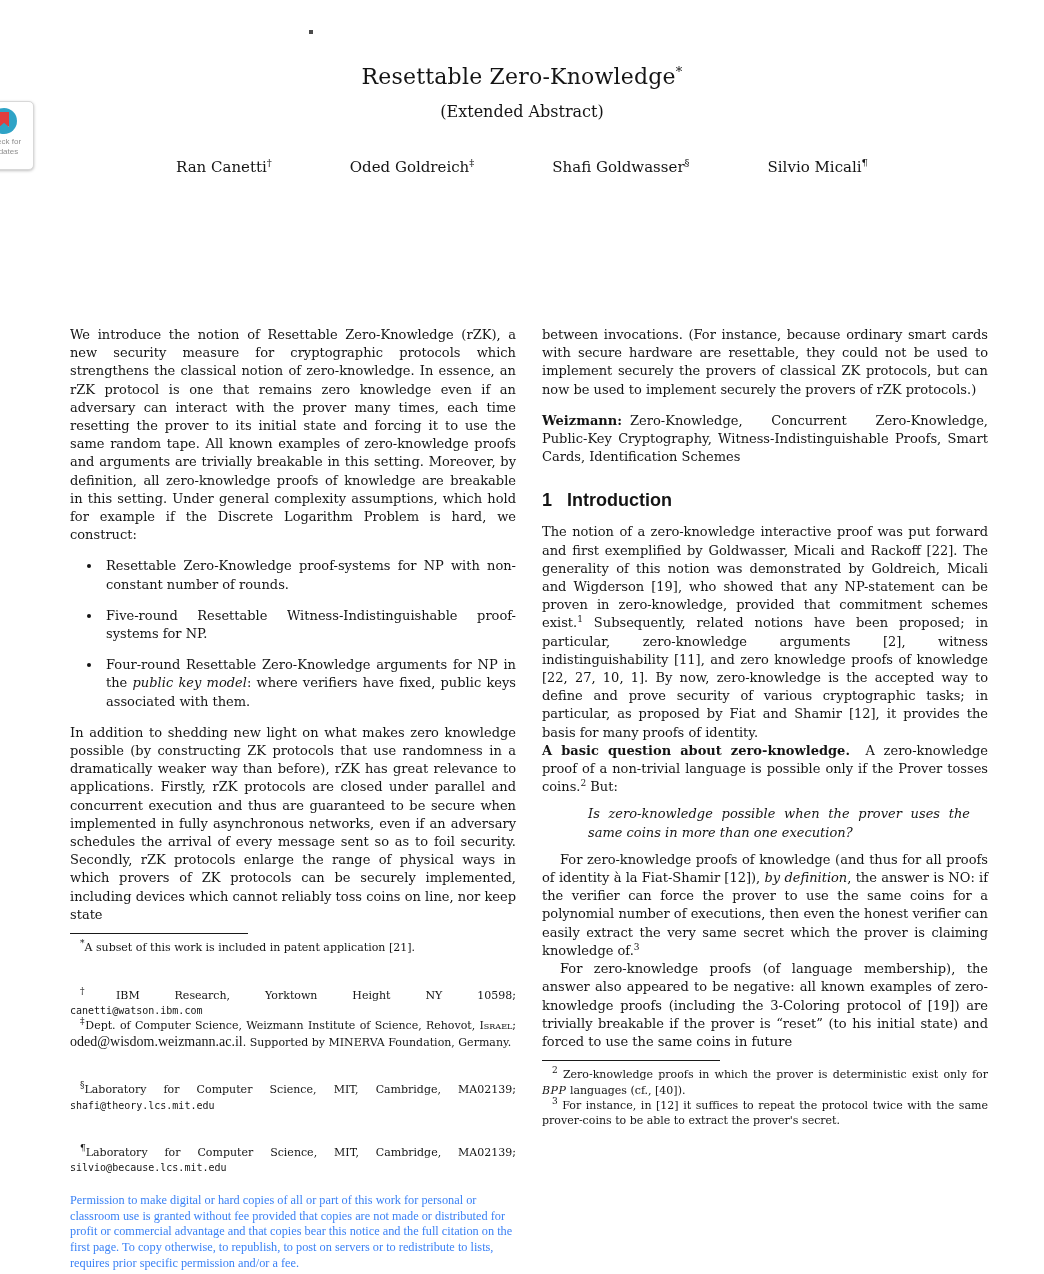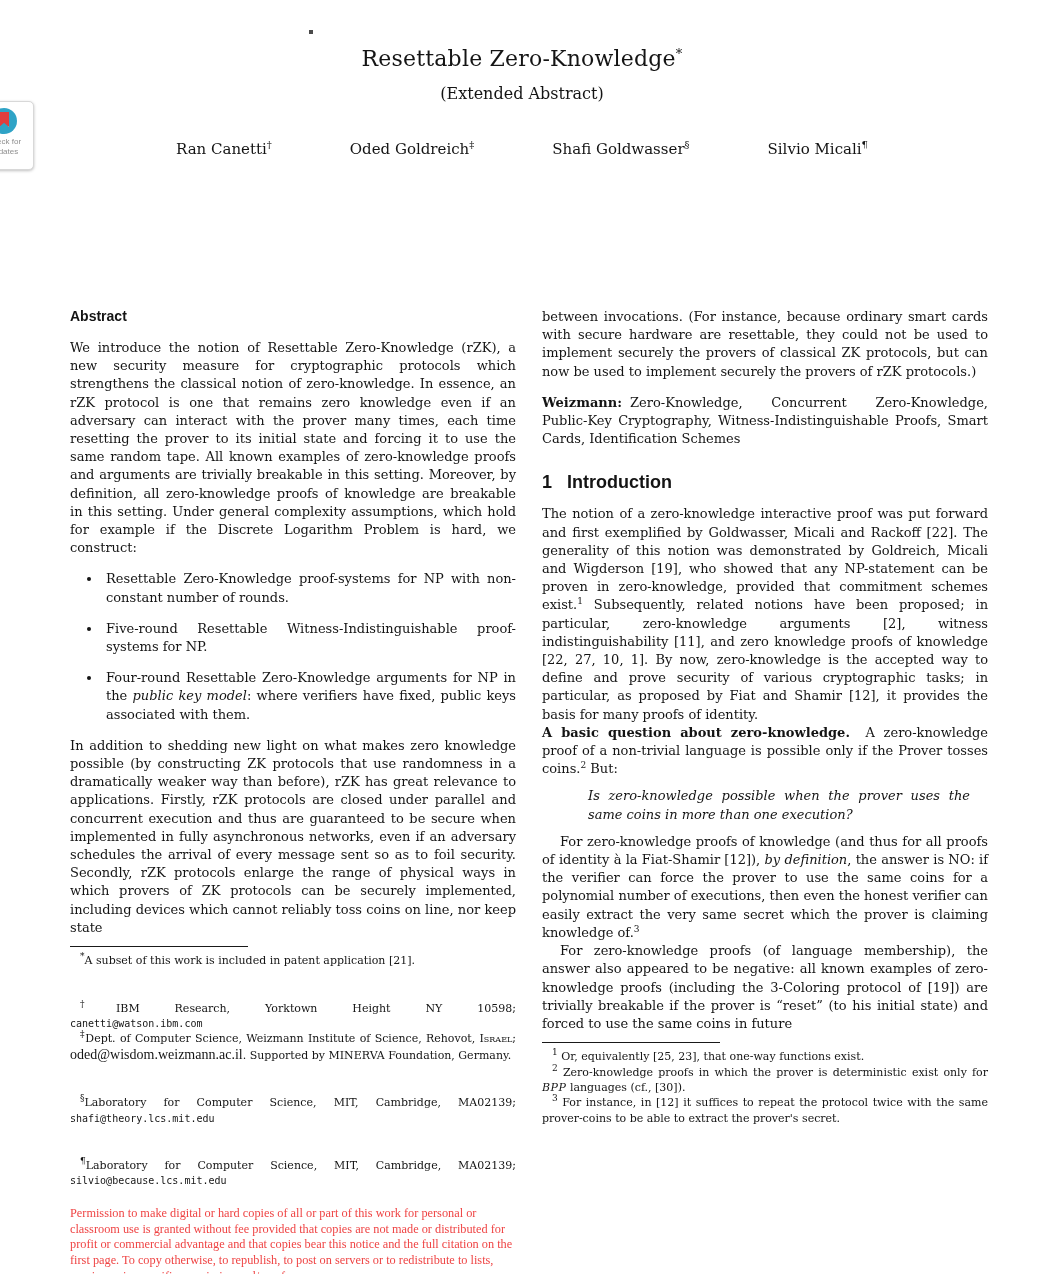--- a/index.html
+++ b/index.html
@@ -5,21 +5,21 @@
   html,body{margin:0;padding:0;background:#ffffff;}
   .page{
     position:relative;
     width:1044px;height:1274px;
     background:#ffffff;
     overflow:hidden;
     color:#141414;
     font-family:"DejaVu Serif", serif;
   }
   
-  .header{padding-top:46px;text-align:center;}
+  .header{padding-top:64px;text-align:center;}
   .title{font-size:22px;font-weight:normal;letter-spacing:.2px;}
   .title sup{font-size:13px;}
   .subtitle{font-size:16px;margin-top:13px;}
   .authors{display:flex;justify-content:space-between;width:692px;margin:37px auto 0;font-size:15px;}
   .author{white-space:nowrap;}
   .author sup{font-size:10px;}
   .artifact-dot{position:absolute;left:309px;top:30px;width:4px;height:4px;background:#4a4a4a;}
   
   .crossmark{position:absolute;left:-26px;top:101px;width:58px;height:67px;background:#fff;
     border:1px solid #d8d8d8;border-radius:5px;box-shadow:0 1px 3px rgba(0,0,0,.25);text-align:center;}
@@ -50,21 +50,21 @@
   .kw-label{font-weight:bold;margin-right:8px;}
   
   .fnrule{border:none;border-top:1.4px solid #191919;width:178px;margin:9px 0 6px 0;}
   .footnotes{font-size:11px;line-height:15.4px;}
   .fn{margin:0;text-indent:10px;text-align:justify;}
   .fn-just{display:block;text-align:justify;text-align-last:justify;margin-top:32px;}
   .fn-email{display:block;text-indent:0;font-family:"DejaVu Sans Mono",monospace;font-size:10px;}
   .footnotes-r{font-size:11px;line-height:15.4px;}
   
   .permission{margin-top:17px;font-family:"Liberation Serif",serif;font-size:12.3px;
-    line-height:15.8px;text-align:left;color:#ef4444;}
+    line-height:15.8px;text-align:left;color:#3b82f6;}
   .conf-line{font-family:"Liberation Serif",serif;font-size:19px;margin-top:3px;}
   .copy-line{font-family:Liberation Sans, sans-serif;font-size:12.6px;margin-top:2px;}
 </style>
 </head>
 <body>
 
 <div class="page">
 
   <div class="artifact-dot"></div>
 
@@ -83,21 +83,20 @@
       <span class="author"><span>Ran Canetti</span><sup>†</sup></span>
       <span class="author"><span>Oded Goldreich</span><sup>‡</sup></span>
       <span class="author"><span>Shafi Goldwasser</span><sup>§</sup></span>
       <span class="author"><span>Silvio Micali</span><sup>¶</sup></span>
     </div>
   </div>
 
   <div class="columns">
 
     <div class="col">
-      <div class="col-heading">Abstract</div>
       <p class="para">We introduce the notion of Resettable Zero-Knowledge (rZK), a new security measure for cryptographic protocols which strengthens the classical notion of zero-knowledge.  In essence, an rZK protocol is one that remains zero knowledge even if an adversary can interact with the prover many times, each time resetting the prover to its initial state and forcing it to use the same random tape.  All known examples of zero-knowledge proofs and arguments are trivially breakable in this setting.  Moreover, by definition, all zero-knowledge proofs of knowledge are breakable in this setting.  Under general complexity assumptions, which hold for example if the Discrete Logarithm Problem is hard, we construct:</p>
       <ul class="contribs">
         <li><span>Resettable Zero-Knowledge proof-systems for NP with non-constant number of rounds.</span></li>
         <li><span>Five-round Resettable Witness-Indistinguishable proof-systems for NP.</span></li>
         <li><span>Four-round Resettable Zero-Knowledge arguments for NP in the </span><span class="seg-i">public key model</span><span>: where verifiers have fixed, public keys associated with them.</span></li>
       </ul>
       <p class="para tight">In addition to shedding new light on what makes zero knowledge possible (by constructing ZK protocols that use randomness in a dramatically weaker way than before), rZK has great relevance to applications.  Firstly, rZK protocols are closed under parallel and concurrent execution and thus are guaranteed to be secure when implemented in fully asynchronous networks, even if an adversary schedules the arrival of every message sent so as to foil security.  Secondly, rZK protocols enlarge the range of physical ways in which provers of ZK protocols can be securely implemented, including devices which cannot reliably toss coins on line, nor keep state</p>
 
       <hr class="fnrule">
       <div class="footnotes">
@@ -129,20 +128,19 @@
       <div class="sec-heading"><span class="sec-num">1</span><span>Introduction</span></div>
 
       <p class="para tight"><span>The notion of a zero-knowledge interactive proof was put forward and first exemplified by Goldwasser, Micali and Rackoff [22].  The generality of this notion was demonstrated by Goldreich, Micali and Wigderson [19], who showed that any NP-statement can be proven in zero-knowledge, provided that commitment schemes exist.</span><sup>1</sup><span>  Subsequently, related notions have been proposed; in particular, zero-knowledge arguments [2], witness indistinguishability [11], and zero knowledge proofs of knowledge [22, 27, 10, 1].  By now, zero-knowledge is the accepted way to define and prove security of various cryptographic tasks; in particular, as proposed by Fiat and Shamir [12], it provides the basis for many proofs of identity.</span></p>
       <p class="para tight"><span class="seg-b">A basic question about zero-knowledge.</span><span> A zero-knowledge proof of a non-trivial language is possible only if the Prover tosses coins.</span><sup>2</sup><span> But:</span></p>
       <div class="quote">Is zero-knowledge possible when the prover uses the same coins in more than one execution?</div>
       <p class="para tight indent"><span>For zero-knowledge proofs of knowledge (and thus for all proofs of identity à la Fiat-Shamir [12]), </span><span class="seg-i">by definition</span><span>, the answer is NO: if the verifier can force the prover to use the same coins for a polynomial number of executions, then even the honest verifier can easily extract the very same secret which the prover is claiming knowledge of.</span><sup>3</sup></p>
       <p class="para tight indent">For zero-knowledge proofs (of language membership), the answer also appeared to be negative:  all known examples of zero-knowledge proofs (including the 3-Coloring protocol of [19]) are trivially breakable if the prover is “reset” (to his initial state) and forced to use the same coins in future</p>
 
       <hr class="fnrule">
       <div class="footnotes-r">
-        <p class="fn"><sup>1</sup><span> Or, equivalently [25, 23], that one-way functions exist.</span></p>
-        <p class="fn"><sup>2</sup><span> Zero-knowledge proofs in which the prover is deterministic exist only for </span><span class="seg-cal">BPP</span><span> languages (cf., [30]).</span></p>
+        <p class="fn"><sup>2</sup><span> Zero-knowledge proofs in which the prover is deterministic exist only for </span><span class="seg-cal">BPP</span><span> languages (cf., [40]).</span></p>
         <p class="fn"><sup>3</sup><span> For instance, in [12] it suffices to repeat the protocol twice with the same prover-coins to be able to extract the prover's secret.</span></p>
       </div>
     </div>
 
   </div>
 </div>
 
 </body></html>

